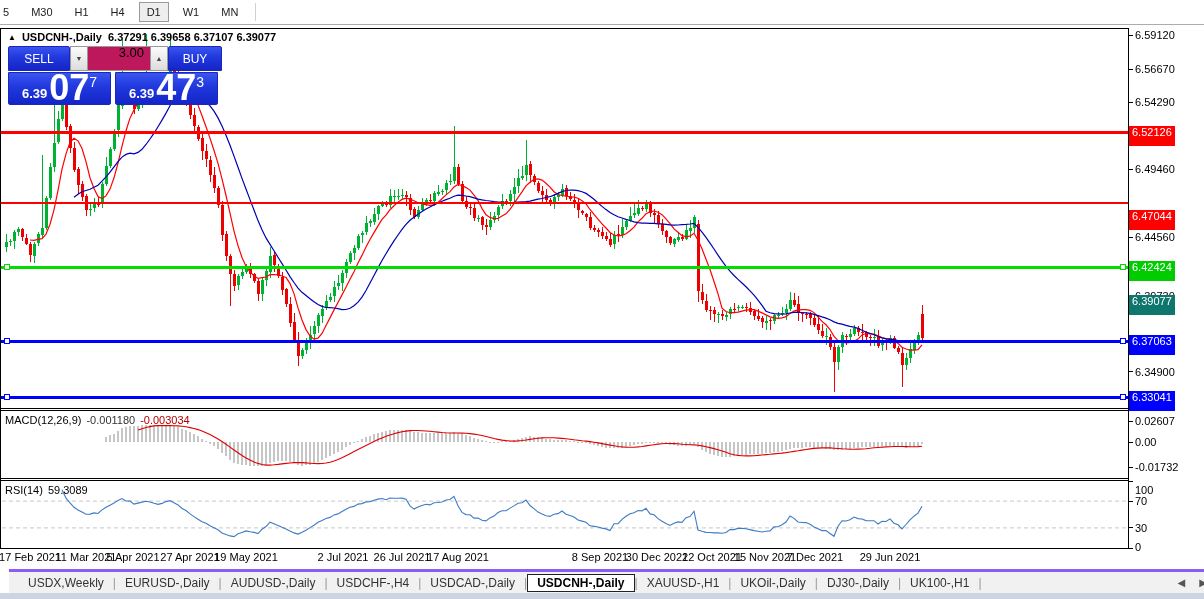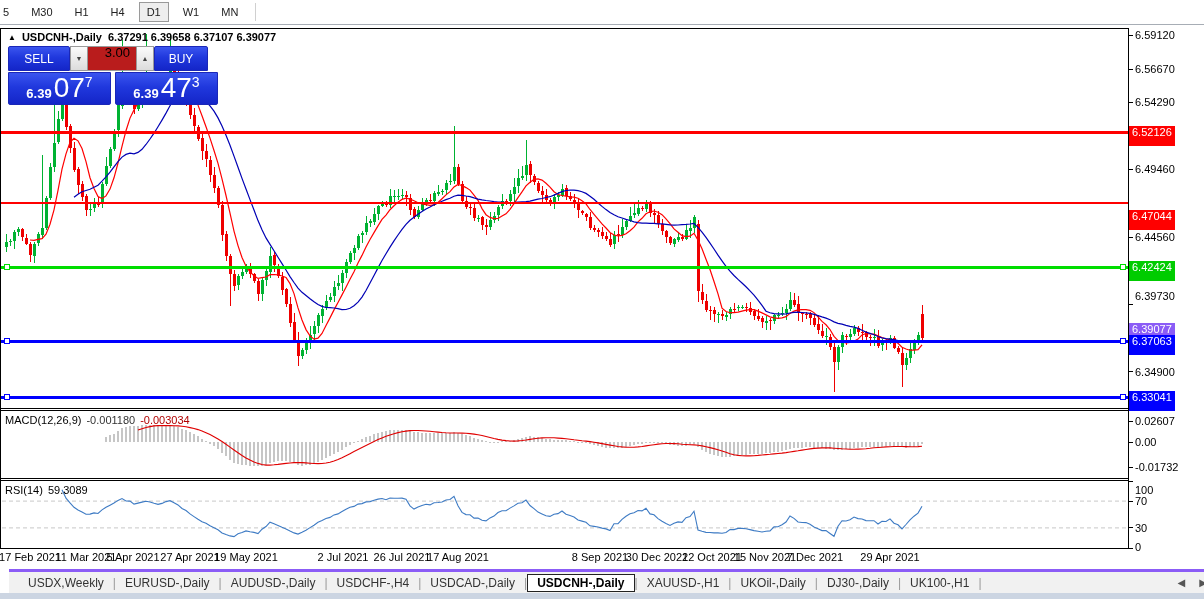--- a/index.html
+++ b/index.html
@@ -19,27 +19,27 @@
               display:flex;align-items:center;gap:6px;}
   #chart-head .tri{font-size:8px;}
   #trade-panel{position:absolute;left:8px;top:46px;width:214px;z-index:3;}
   #tp-row1{display:flex;height:25px;}
   .tp-blue{background:linear-gradient(180deg,#3a55ef 0%,#2038dd 45%,#1425c8 100%);
            border:1px solid #1a27b8;color:#fff;display:flex;align-items:center;justify-content:center;box-sizing:border-box;}
   #sell-btn{width:62px;font-size:12px;border-radius:2px 2px 0 0;}
   #buy-btn{width:54px;font-size:12px;border-radius:2px 2px 0 0;}
   .spin{width:18px;box-sizing:border-box;border:1px solid #9a9a9a;background:linear-gradient(#fbfbfb,#dcdcdc);
         display:flex;align-items:center;justify-content:center;font-size:7px;color:#444;}
-  #vol-input{width:48px;box-sizing:border-box;border:1px solid #9a9a9a;border-left:none;border-right:none;
-             font-size:13px;text-align:right;padding:0 6px 12px 0;color:#000;background:#b91c1c;font-family:inherit;}
+  #vol-input{width:62px;box-sizing:border-box;border:1px solid #9a9a9a;border-left:none;border-right:none;
+             font-size:13px;text-align:right;padding:0 6px 12px 0;color:#000;background:#be185d;font-family:inherit;}
   #tp-row2{display:flex;margin-top:1px;}
   .pricebox{width:103px;height:33px;box-sizing:border-box;display:flex;align-items:flex-end;justify-content:center;
             padding-bottom:3px;border-radius:0 0 2px 2px;}
   .pricebox .pfx{font-size:13px;font-weight:bold;margin-right:2px;line-height:15px;}
-  .pricebox .big{font-size:28px;line-height:26px;font-weight:normal;}
+  .pricebox .big{font-size:36px;line-height:26px;font-weight:bold;}
   .pricebox .sup{font-size:14px;line-height:12px;position:relative;top:-13px;}
   #pb-gap{width:4px;}
   
   #price-axis{position:absolute;left:1133px;top:0;width:71px;height:599px;z-index:2;}
   .ptick{position:absolute;left:2px;font-size:11px;color:#000;white-space:nowrap;}
   .pbadge{position:absolute;left:-4px;font-size:11px;color:#fff;padding:0 3px;height:20px;line-height:13px;
           white-space:nowrap;z-index:3;}
   
   .indlabel{position:absolute;left:5px;z-index:2;font-size:11px;color:#000;white-space:nowrap;}
   .indlabel .v1{color:#333;margin-left:5px;}
@@ -847,21 +847,21 @@
     <div class="ptick" style="top: 415.144px;">0.02607</div>
     <div class="ptick" style="top: 436px;">0.00</div>
     <div class="ptick" style="top: 461.496px;">-0.01732</div>
     <div class="ptick" style="top: 484px;">100</div>
     <div class="ptick" style="top: 495.1px;">70</div>
     <div class="ptick" style="top: 521.9px;">30</div>
     <div class="ptick" style="top: 541px;">0</div>
     <div class="pbadge" style="top: 125.75px; background: rgb(255, 0, 0);">6.52126</div>
     <div class="pbadge" style="top: 210px; background: rgb(255, 0, 0);">6.47044</div>
     <div class="pbadge" style="top: 260.5px; background: rgb(0, 204, 0);">6.42424</div>
-    <div class="pbadge" style="top: 323px; background: #8b5cf6; text-align: right;">6.39077</div>
+    <div class="pbadge" style="top: 295px; background: #0f766e; text-align: right;">6.39077</div>
     <div class="pbadge" style="top: 334.958px; background: rgb(0, 0, 255);">6.37063</div>
     <div class="pbadge" style="top: 390.819px; background: rgb(0, 0, 255);">6.33041</div>
   </div>
 
 <div class="indlabel" style="top:414px">
   <span>MACD(12,26,9)</span><span class="v1">-0.001180</span><span class="v2">-0.003034</span>
 </div>
 <div class="indlabel" style="top:484px">
   <span>RSI(14)</span><span class="v1" style="color:#000">59.3089</span>
 </div>
@@ -874,21 +874,21 @@
     <div class="datelab" style="left: 246px;">19 May 2021</div>
     <div class="datelab" style="left: 297px; margin-top: 45px;">10 Jun 2021</div>
     <div class="datelab" style="left: 343px;">2 Jul 2021</div>
     <div class="datelab" style="left: 402px;">26 Jul 2021</div>
     <div class="datelab" style="left: 458px;">17 Aug 2021</div>
     <div class="datelab" style="left: 600px;">8 Sep 2021</div>
     <div class="datelab" style="left: 657px;">30 Dec 2021</div>
     <div class="datelab" style="left: 712px;">22 Oct 2021</div>
     <div class="datelab" style="left: 765px;">15 Nov 2021</div>
     <div class="datelab" style="left: 815px;">7 Dec 2021</div>
-    <div class="datelab" style="left: 890px;">29 Apr 2021</div>
+    <div class="datelab" style="left: 890px;">29 Jun 2021</div>
   </div>
 
 <div id="tabbar">
   <span id="tabs-holder" style="display:flex;align-items:center;">
       <span class="tab">USDX,Weekly</span>
       <span class="tabsep">|</span>
       <span class="tab">EURUSD-,Daily</span>
       <span class="tabsep">|</span>
       <span class="tab">AUDUSD-,Daily</span>
       <span class="tabsep">|</span>

